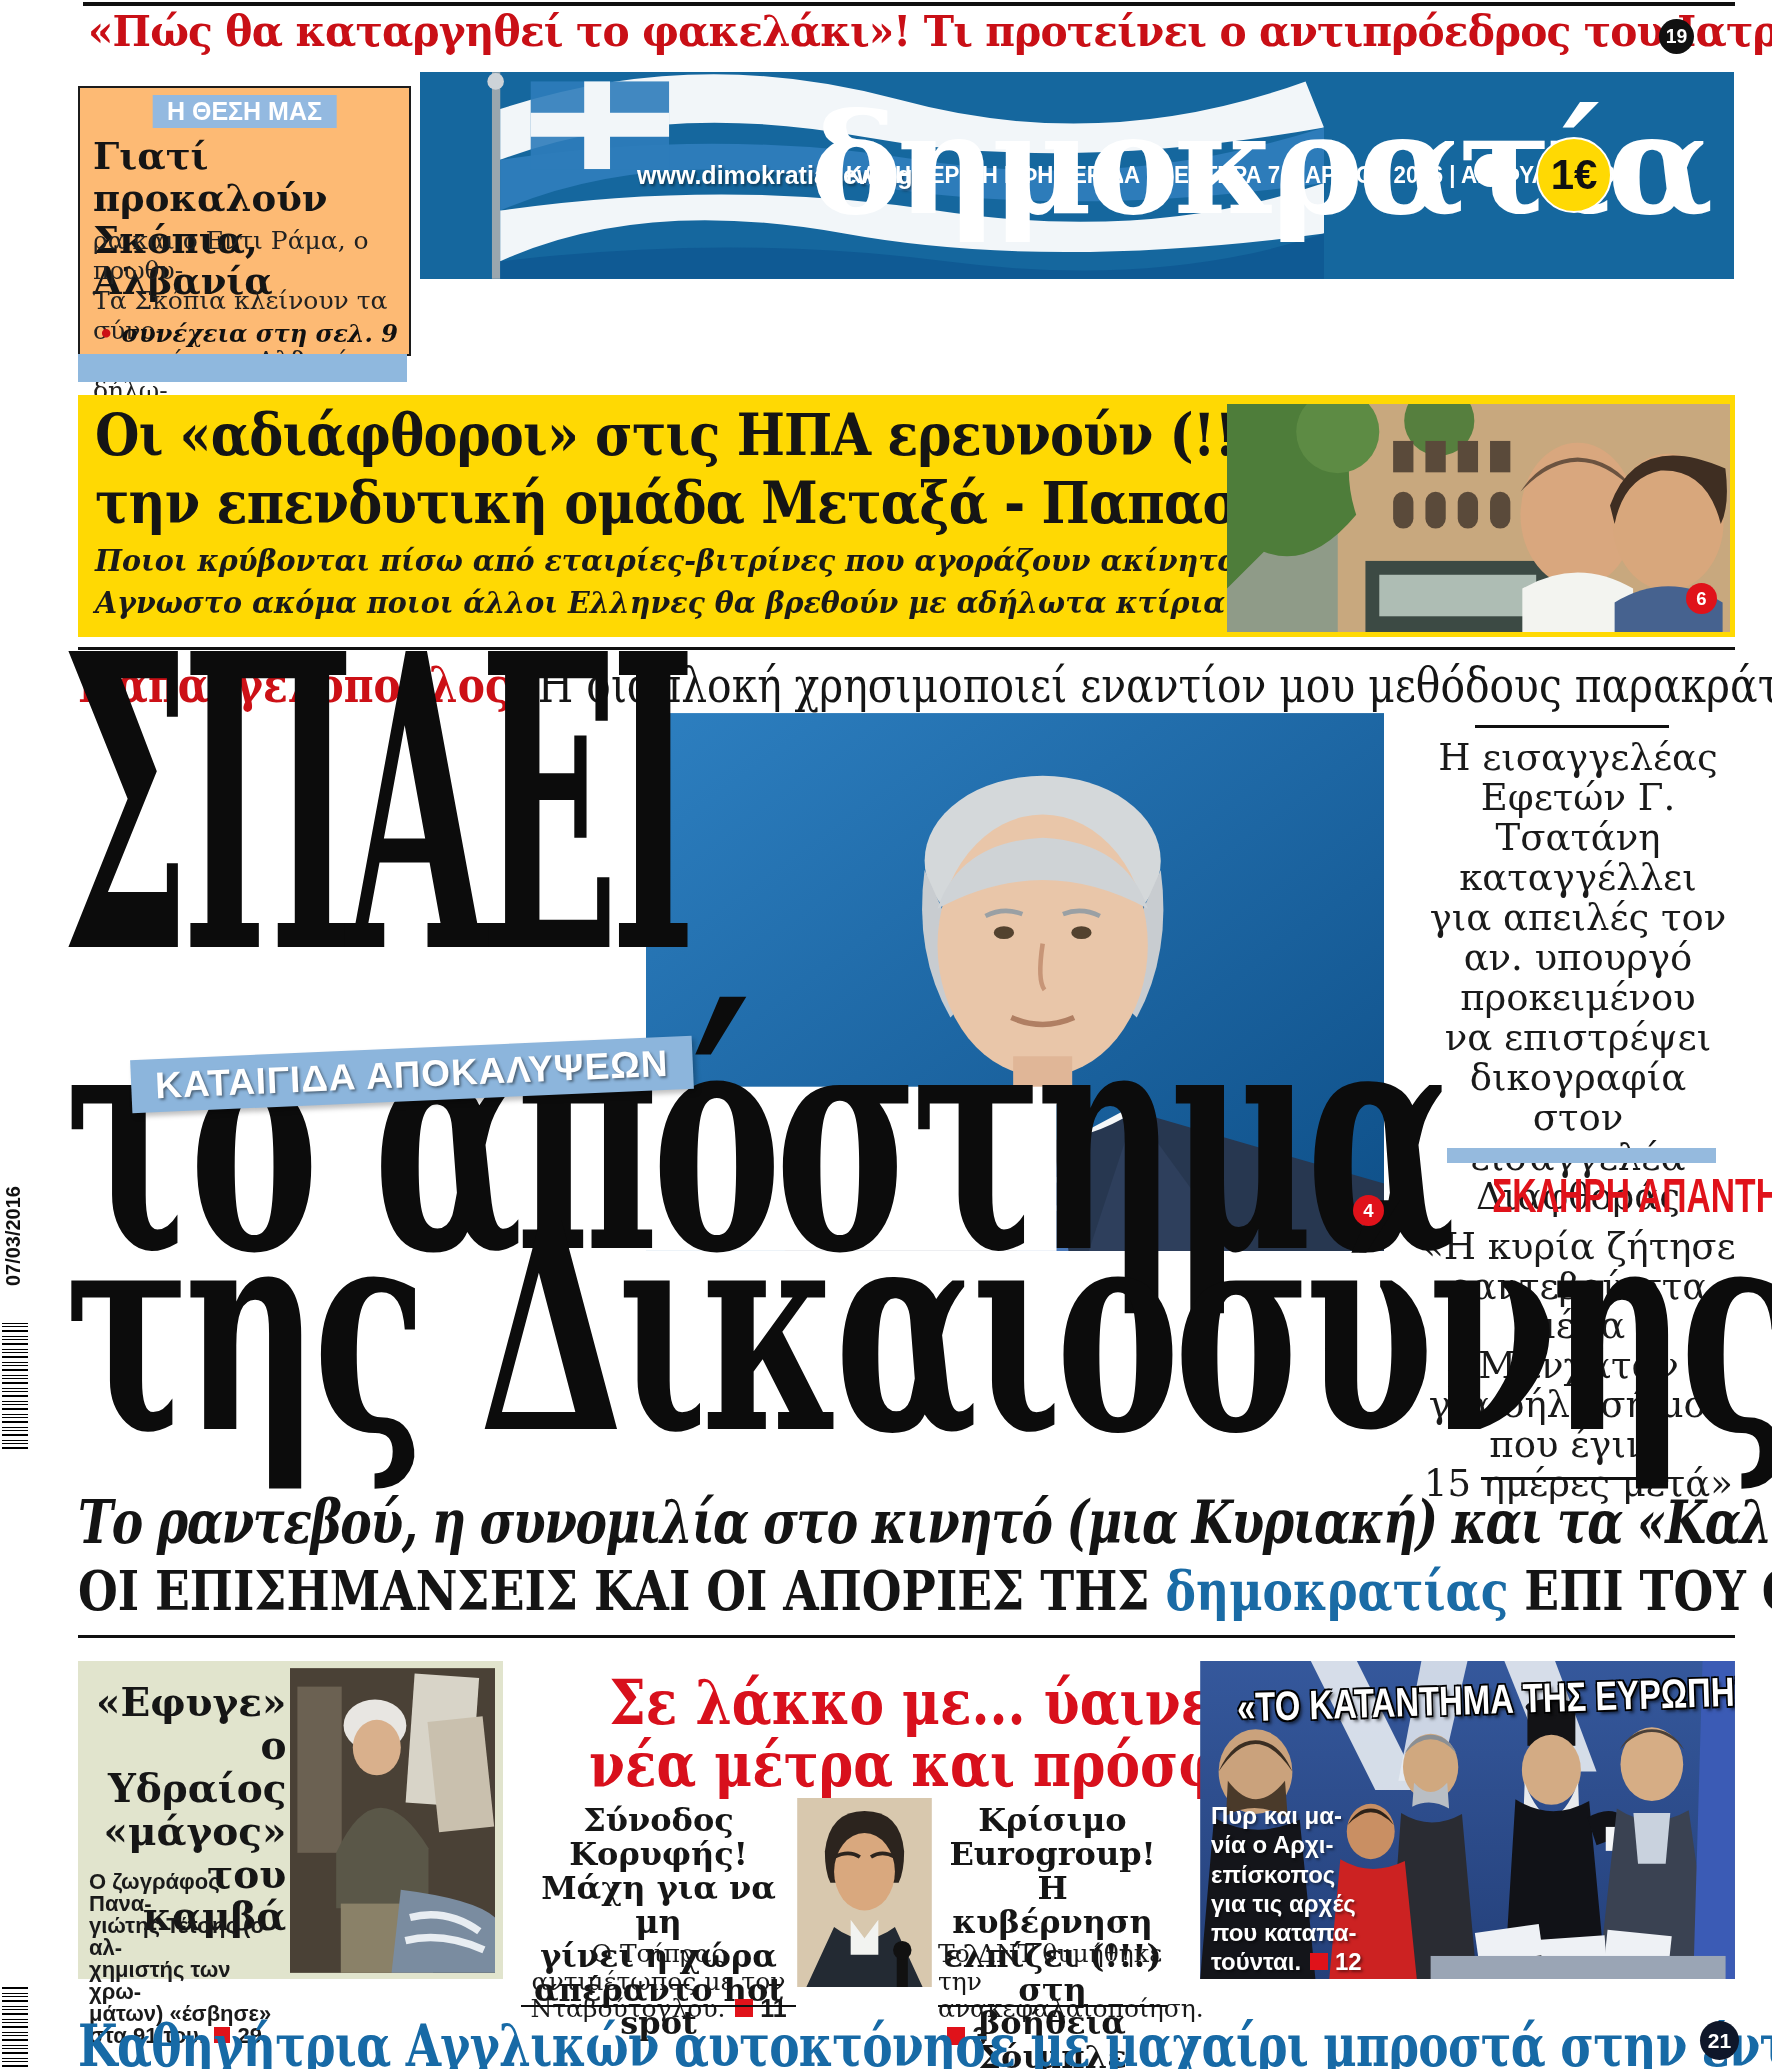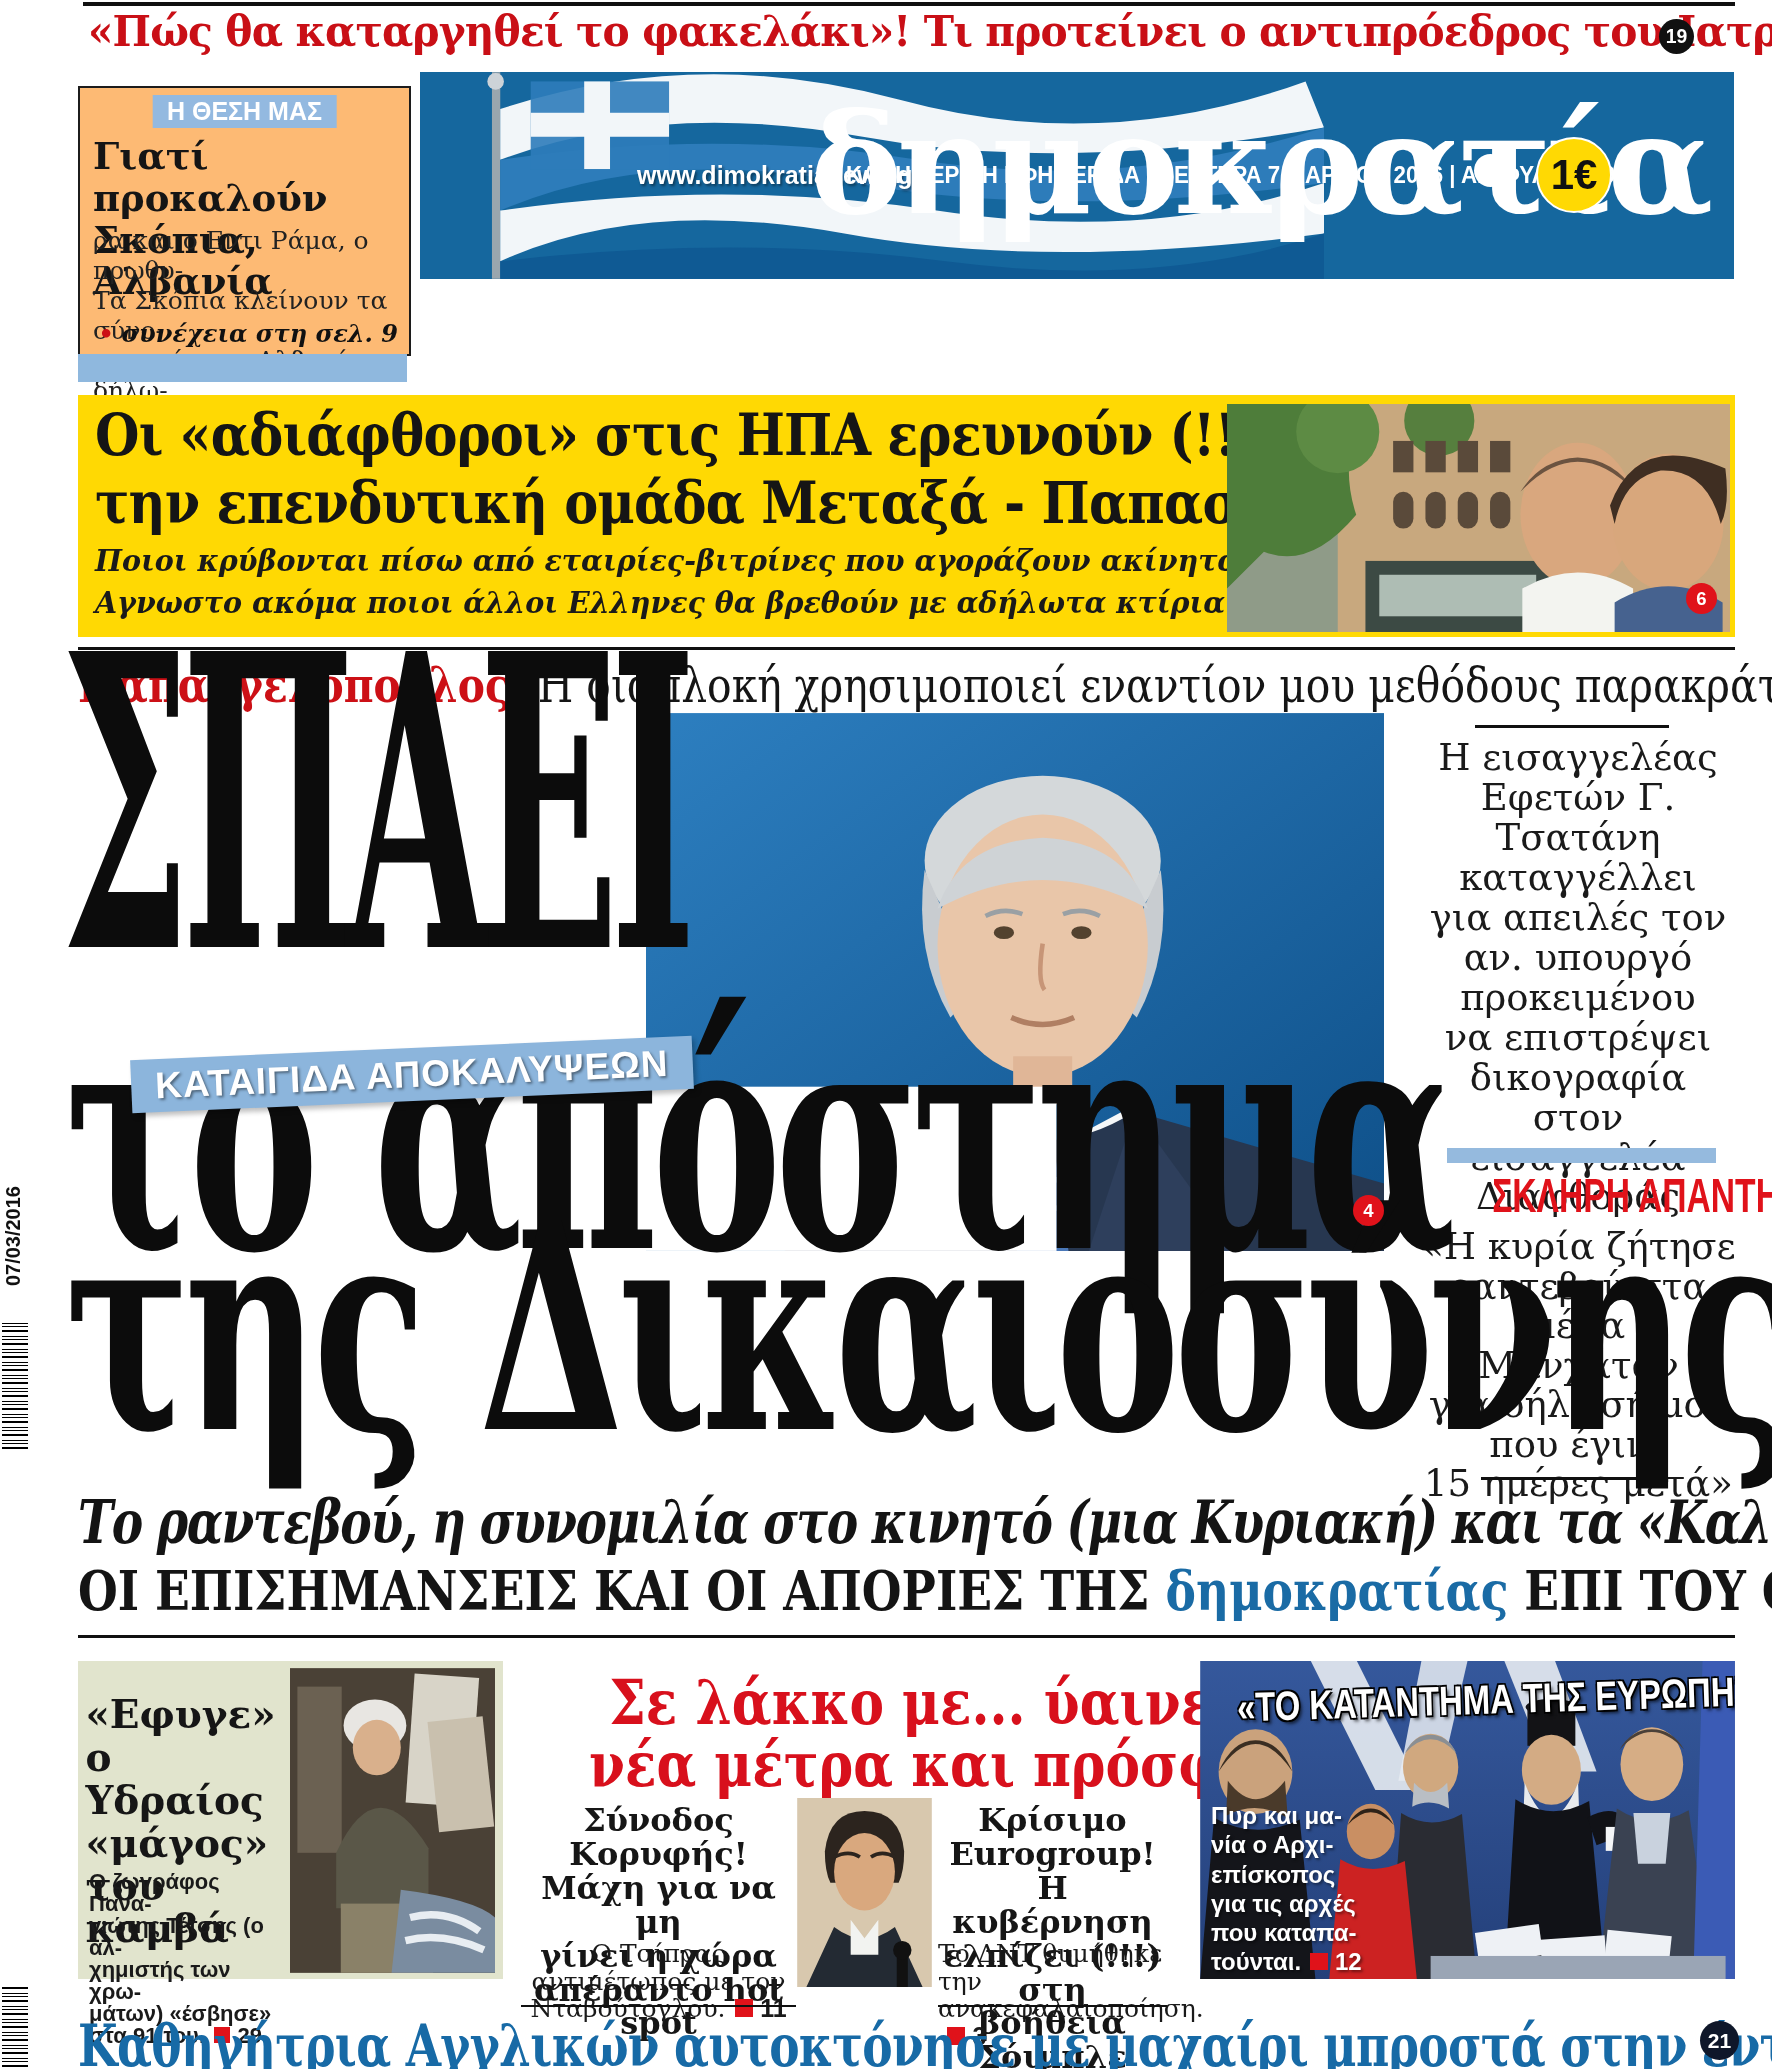--- a/index.html
+++ b/index.html
@@ -199,21 +199,21 @@
     <span class="cond ser b i" style="font-size:59px;color:#141414;letter-spacing:-1.8px;transform:scaleX(.8);">Το ραντεβού, η συνομιλία στο κινητό (μια Κυριακή) και τα «Καλά Χριστούγεννα»</span>
   </div>
   <div class="abs nowrap" style="left:78px;top:1558px;">
     <span class="cond" style="transform:scaleX(.83);font-size:55px;">
       <span class="ser b" style="color:#141414;">ΟΙ ΕΠΙΣΗΜΑΝΣΕΙΣ ΚΑΙ ΟΙ ΑΠΟΡΙΕΣ ΤΗΣ </span><span class="ser b" style="color:#1a6ba5;">δημοκρατίας</span><span class="ser b" style="color:#141414;"> ΕΠΙ ΤΟΥ ΘΕΜΑΤΟΣ</span>
     </span>
   </div>
   <div class="abs hline" style="left:78px;top:1635px;width:1657px;height:2.8px;"></div>
 
   <div class="abs" style="left:78px;top:1661px;width:425px;height:318px;background:#e1e4cd;">
-    <div class="abs ser b" style="left:7.4px;top:32px;width:201px;text-align:left;font-size:39px;line-height:1.1;color:#161616;">
+    <div class="abs ser b" style="left:7.4px;top:20px;width:201px;text-align:right;font-size:39px;line-height:1.1;color:#161616;">
       <div>«Εφυγε»</div>
       <div>ο Υδραίος</div>
       <div>«μάγος»</div>
       <div>του καμβά</div>
     </div>
     <div class="abs sans b" style="left:11px;top:210px;width:198px;font-size:22px;line-height:1.0;color:#1a1a1a;">
       <div>Ο ζωγράφος Πανα-</div>
       <div>γιώτης Τέτσης (ο αλ-</div>
       <div>χημιστής των χρω-</div>
       <div>μάτων) «έσβησε»</div>

